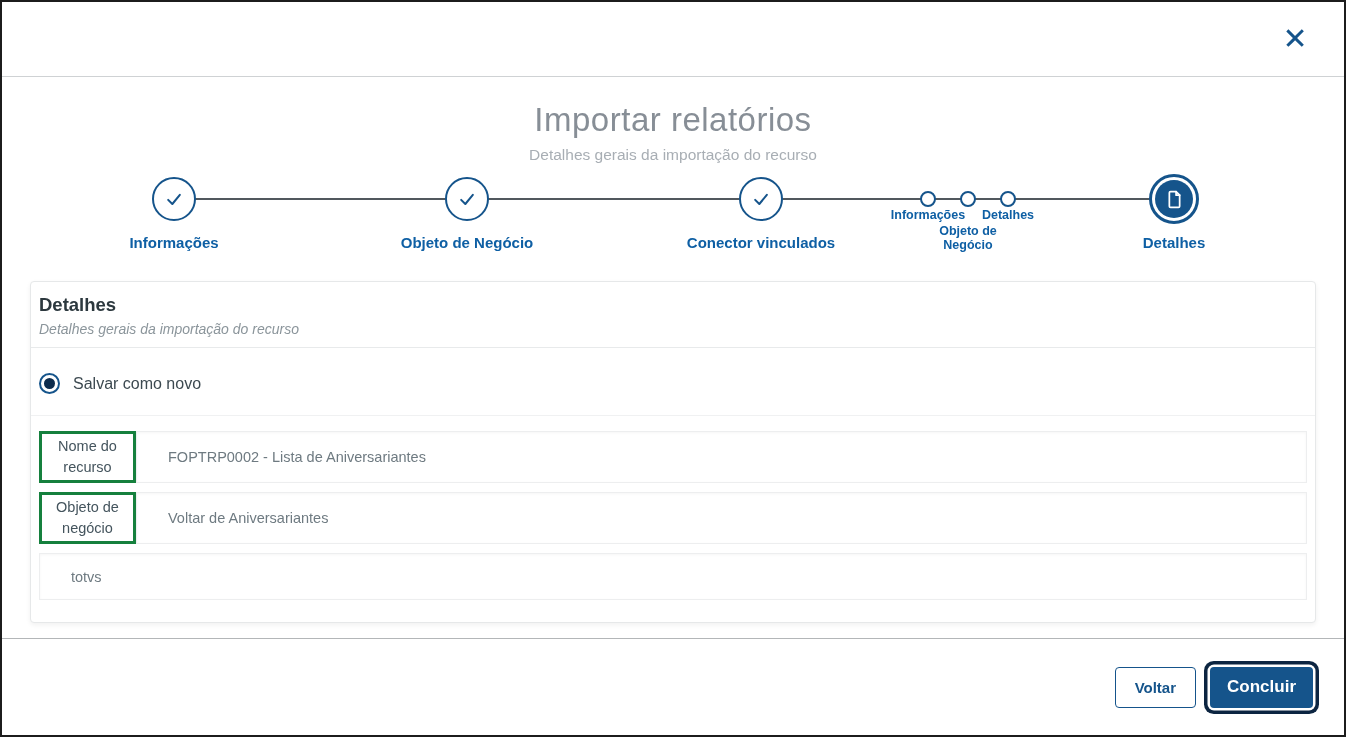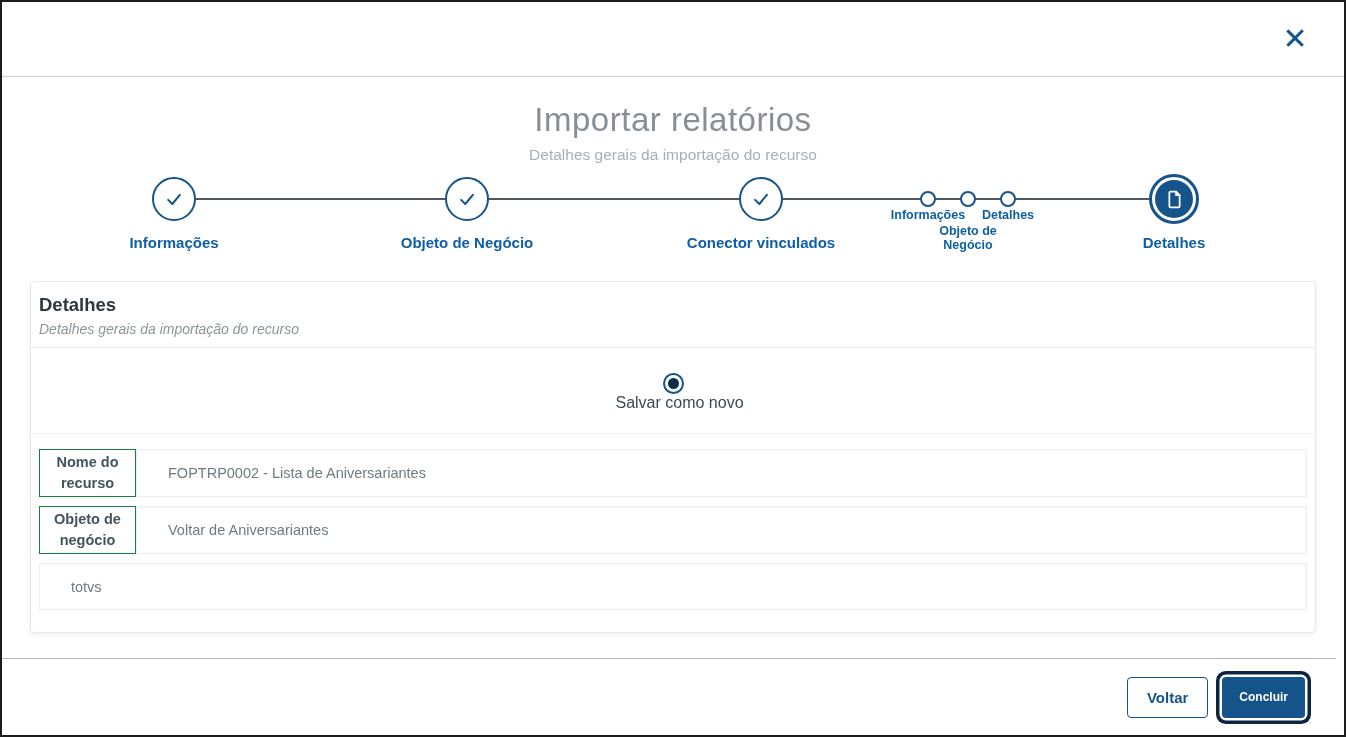--- a/index.html
+++ b/index.html
@@ -79,67 +79,67 @@
     border:1px solid #e6e8e9; border-radius:4px;
     box-shadow:0 2px 5px rgba(0,0,0,.06);
     background:#fff;
   }
   .panel-head { padding:12px 8px 10px 8px; border-bottom:1px solid #e8eaeb; }
   .panel-title { font-size:18.5px; font-weight:700; color:#2c383e; }
   .panel-subtitle { font-size:14px; font-style:italic; color:#8b959b; margin-top:5px; }
 
   .radio-section {
     padding:25px 8px 21px 8px; border-bottom:1px solid #f0f1f2;
-    display:flex; align-items:center; cursor:pointer;flex-direction:column;
+    display:flex; align-items:center; cursor:pointer;
   }
   .radio-outer {
     width:21px; height:21px; border:2px solid #15548b; border-radius:50%;
     display:flex; align-items:center; justify-content:center; background:#fff;
     flex:0 0 auto;
   }
   .radio-dot { width:11px; height:11px; background:#0d2c4d; border-radius:50%; }
   .radio-label { margin-left:13px; font-size:16px; color:#3c4950; }
 
   .fields-section { padding:6px 8px 22px 8px; }
   .field-row { display:flex; align-items:stretch; margin-top:9px; }
   .field-label {
     width:97px; min-height:47px; flex:0 0 auto;
-    border:1px solid #15803d; background:#fff;
+    border:3px solid #15803d; background:#fff;
     display:flex; align-items:center; justify-content:center; text-align:center;
-    font-size:14.5px; font-weight:700; color:#44545d; line-height:21px;
+    font-size:14.5px; font-weight:400; color:#44545d; line-height:21px;
     padding:2px 4px;
   }
   .field-value {
     flex:1; min-height:47px;
     border:1px solid #edeeef;
     box-shadow:inset 0 1px 3px rgba(0,0,0,.04);
     display:flex; align-items:center;
     padding-left:31px;
     font-size:14.5px; color:#6e7a81;
   }
 
   
   .modal-footer {
-    position:absolute; left:0; right:8px; bottom:0; height:77px;
+    position:absolute; left:0; right:0; bottom:0; height:97px;
     border-top:1px solid #b3b6b8;
     display:flex; align-items:center; justify-content:flex-end;
     padding-right:26px; gap:14px; background:#fff;
   }
   .btn-secondary {
     height:41px; padding:0 19px;
     background:#fff; color:#15548b;
     border:1.5px solid #15548b; border-radius:4px;
     font-size:15px; font-weight:700; cursor:pointer;
     font-family:inherit;
   }
   .btn-primary {
     height:41px; padding:0 17px;
     background:#15548b; color:#fff;
     border:none; border-radius:4px;
-    font-size:12px; font-weight:700; cursor:pointer;
+    font-size:17px; font-weight:700; cursor:pointer;
     font-family:inherit;
     box-shadow:0 0 0 2.5px #ffffff, 0 0 0 6px #0c2541;
     margin:6px 5px 6px 0;
   }
 </style>
 </head>
 <body>
 
 <div class="modal-header">
   <button class="close-btn">✕</button>

